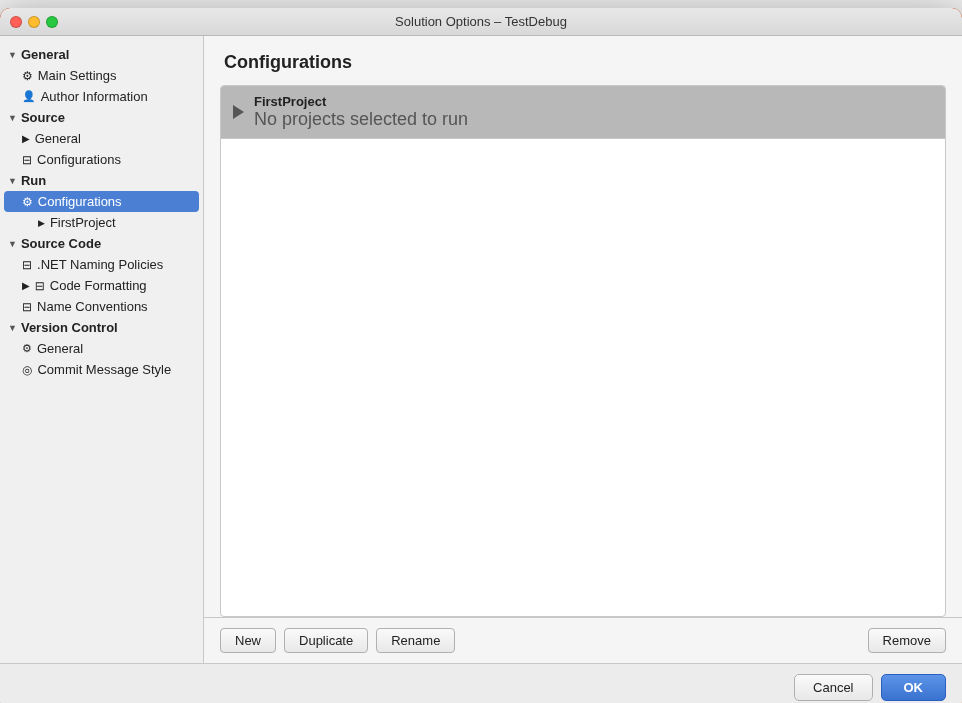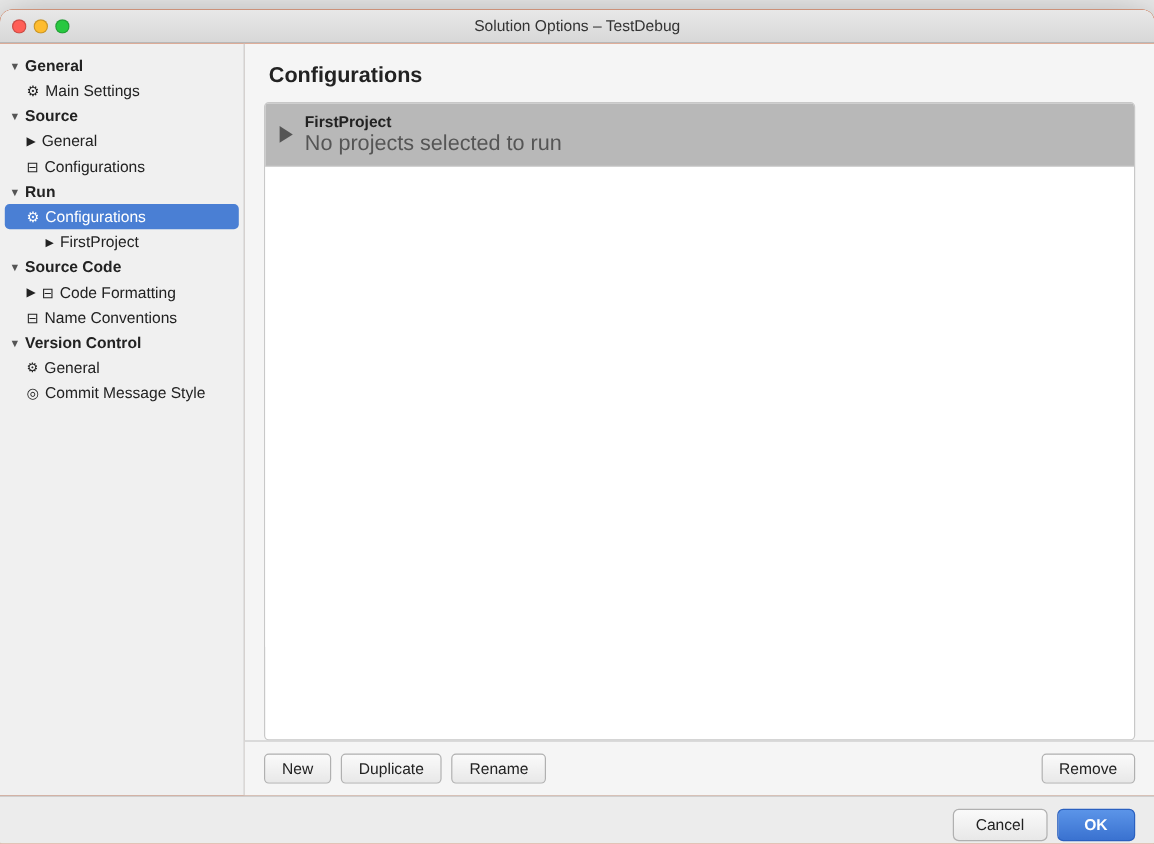--- a/index.html
+++ b/index.html
@@ -284,20 +284,24 @@
     <div class="sidebar">
 
       <div class="sidebar-section-header">
         <span class="arrow">▼</span>
         <span>General</span>
       </div>
       <div class="sidebar-item">
         <span class="item-icon icon-gear"></span>
         <span>Main Settings</span>
       </div>
+      <div class="sidebar-item">
+        <span class="item-icon icon-person"></span>
+        <span>Author Information</span>
+      </div>
 
       <div class="sidebar-section-header">
         <span class="arrow">▼</span>
         <span>Source</span>
       </div>
       <div class="sidebar-item">
         <span class="item-icon icon-general"></span>
         <span>General</span>
       </div>
       <div class="sidebar-item">
@@ -314,20 +318,24 @@
         <span>Configurations</span>
       </div>
       <div class="sidebar-subitem">
         <span class="item-icon" style="font-size:9px; margin-right:5px;">▶</span>
         <span>FirstProject</span>
       </div>
 
       <div class="sidebar-section-header">
         <span class="arrow">▼</span>
         <span>Source Code</span>
+      </div>
+      <div class="sidebar-item">
+        <span class="item-icon icon-naming"></span>
+        <span>.NET Naming Policies</span>
       </div>
       <div class="sidebar-item">
         <span class="item-icon icon-general" style="font-size:9px;"></span>
         <span class="item-icon icon-formatting"></span>
         <span>Code Formatting</span>
       </div>
       <div class="sidebar-item">
         <span class="item-icon icon-conventions"></span>
         <span>Name Conventions</span>
       </div>

